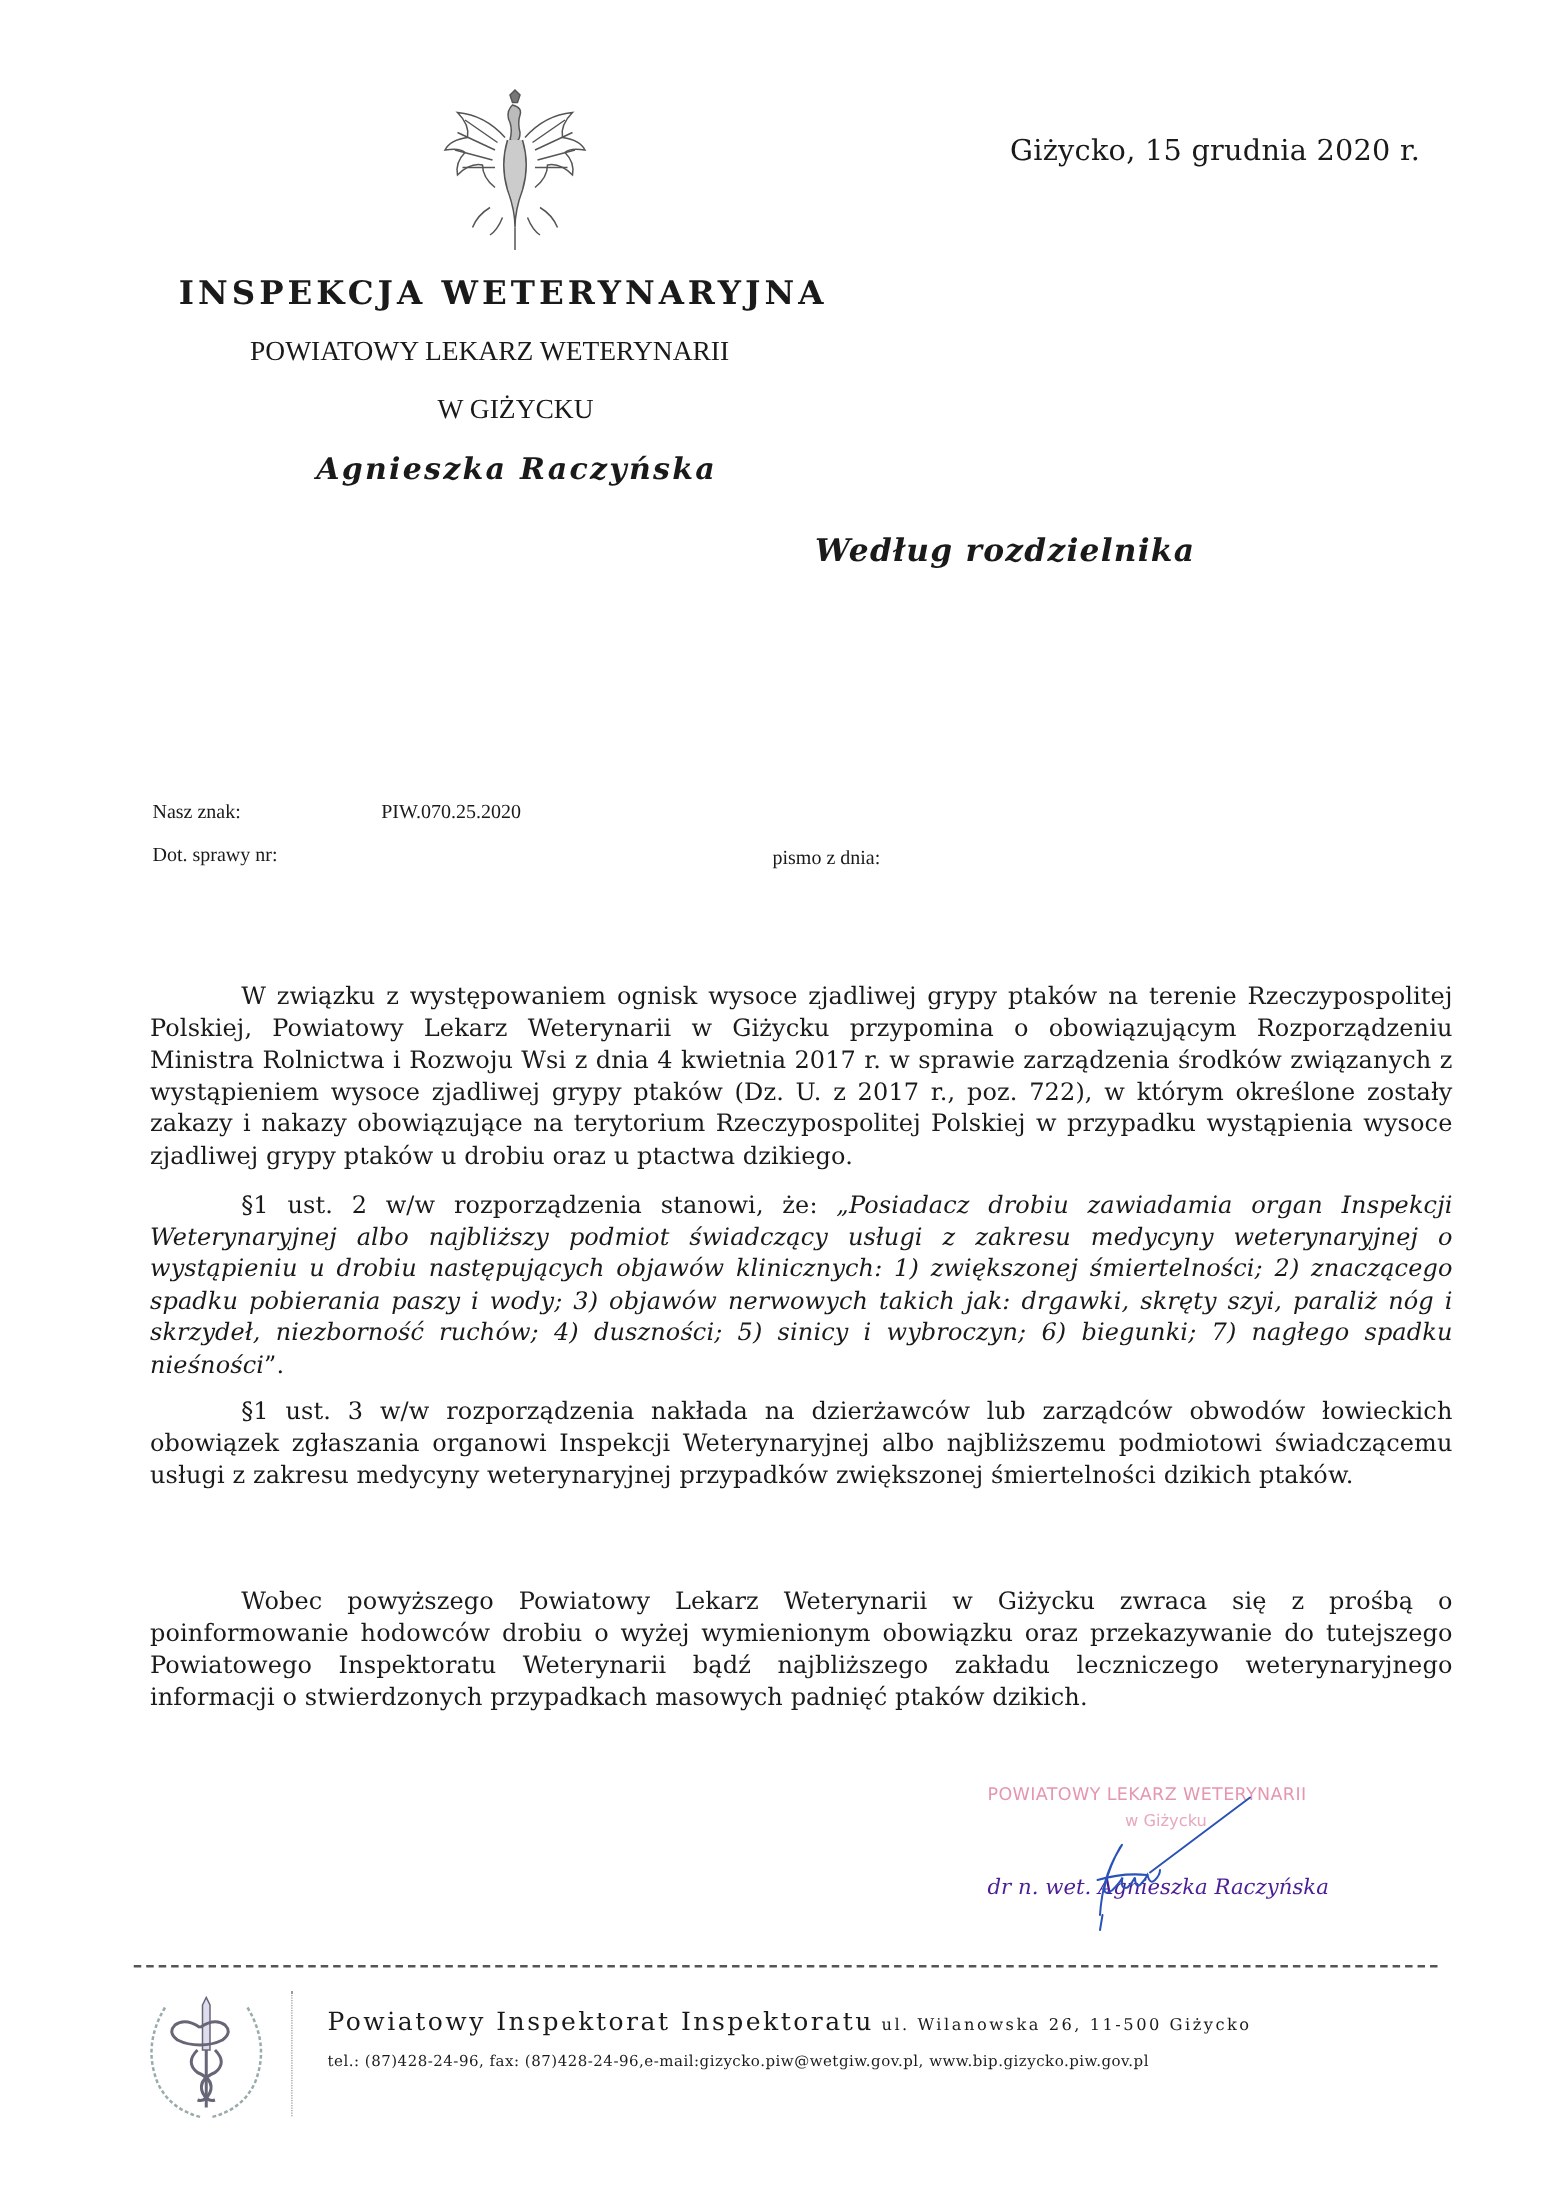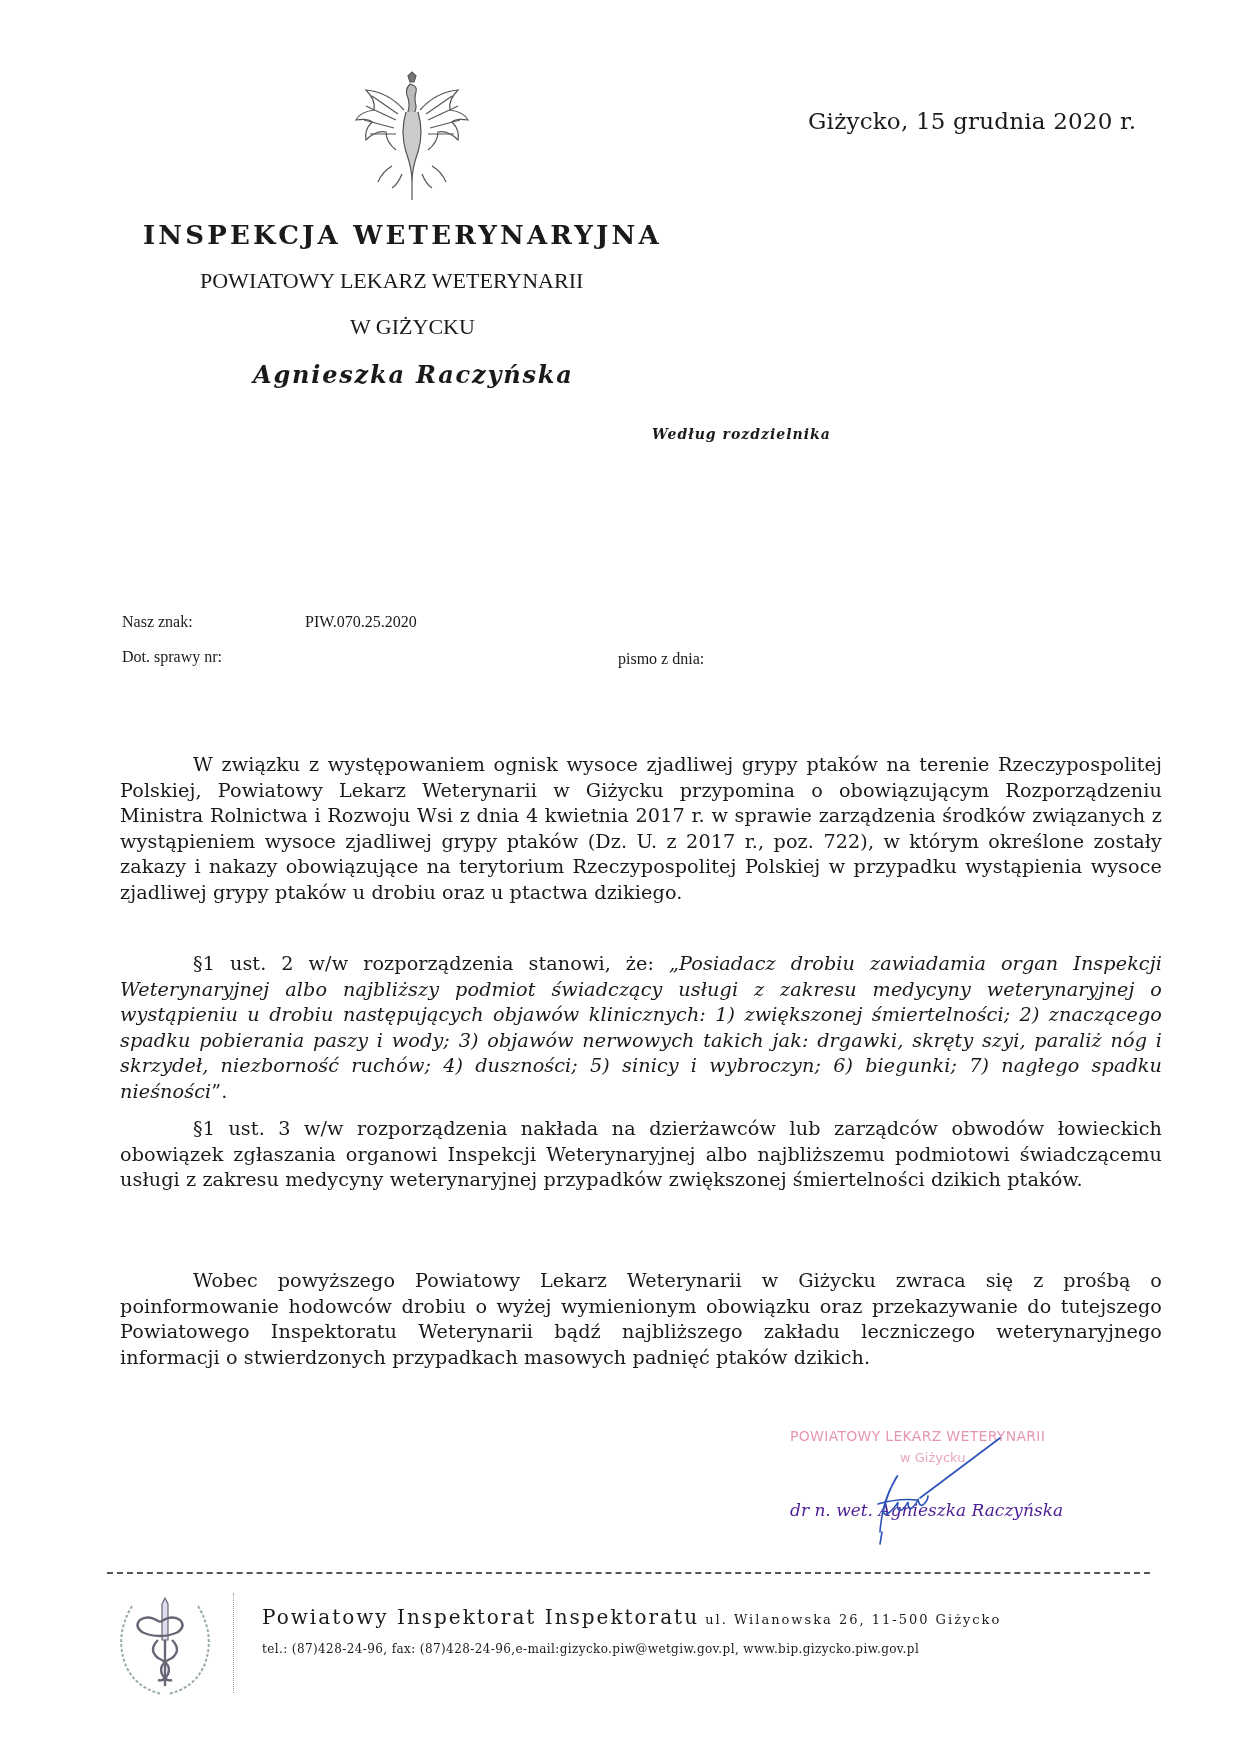--- a/index.html
+++ b/index.html
@@ -7,31 +7,31 @@
   .abs { position: absolute; }
   .serif { font-family: "DejaVu Serif", "Liberation Serif", serif; }
   .tserif { font-family: "Liberation Serif", "DejaVu Serif", serif; }
 
   #eagle { left: 352px; top: 70px; width: 120px; height: 135px; }
   #date { left: 808px; top: 108px; font-size: 23px; letter-spacing: 0.2px; }
   #org-title { left: 143px; top: 220px; width: 560px; font-size: 26px; font-weight: bold; letter-spacing: 3.2px; }
   #org-sub1 { left: 200px; top: 268px; font-size: 22px; letter-spacing: 0px; }
   #org-sub2 { left: 350px; top: 314px; font-size: 22px; }
   #org-name { left: 253px; top: 360px; font-size: 24px; font-weight: bold; font-style: italic; letter-spacing: 1.8px; }
-  #recipient { left: 652px; top: 426px; font-size: 14px; font-weight: bold; font-style: italic; letter-spacing: 1px; }
+  #recipient { left: 652px; top: 426px; font-size: 25px; font-weight: bold; font-style: italic; letter-spacing: 1px; }
 
-  .meta { font-size: 16px; }
+  .meta { font-size: 16px; margin-top: 28px; }
   #ref-label { left: 122px; top: 613px; }
   #ref-value { left: 305px; top: 613px; }
   #case-label { left: 122px; top: 648px; }
   #letter-label { left: 618px; top: 650px; }
 
   .body-text { left: 120px; width: 1042px; font-size: 19.2px; line-height: 25.6px; text-align: justify; letter-spacing: 0.1px; }
   .body-text p { margin: 0; text-indent: 73px; text-align-last: left; }
-  #p1 { top: 752px; }
+  #p1 { top: 784px; }
   #p2 { top: 951px; }
   #p2 .quote { font-style: italic; }
   #p3 { top: 1116px; }
   #p4 { top: 1268px; }
 
   #stamp { left: 780px; top: 1420px; width: 300px; height: 130px; }
   #stamp-l1 { position: absolute; left: 10px; top: 8px; font-family: "DejaVu Sans", sans-serif; font-size: 14px; color: #e596b2; letter-spacing: 0.3px; white-space: nowrap; }
   #stamp-l2 { position: absolute; left: 120px; top: 30px; font-family: "DejaVu Sans", sans-serif; font-size: 13px; color: #e8a8c0; }
   #stamp-l3 { position: absolute; left: 10px; top: 80px; font-family: "DejaVu Serif", serif; font-style: italic; font-size: 17px; color: #4c1d95; white-space: nowrap; }
   #signature { position: absolute; left: 0; top: 0; width: 300px; height: 130px; }

